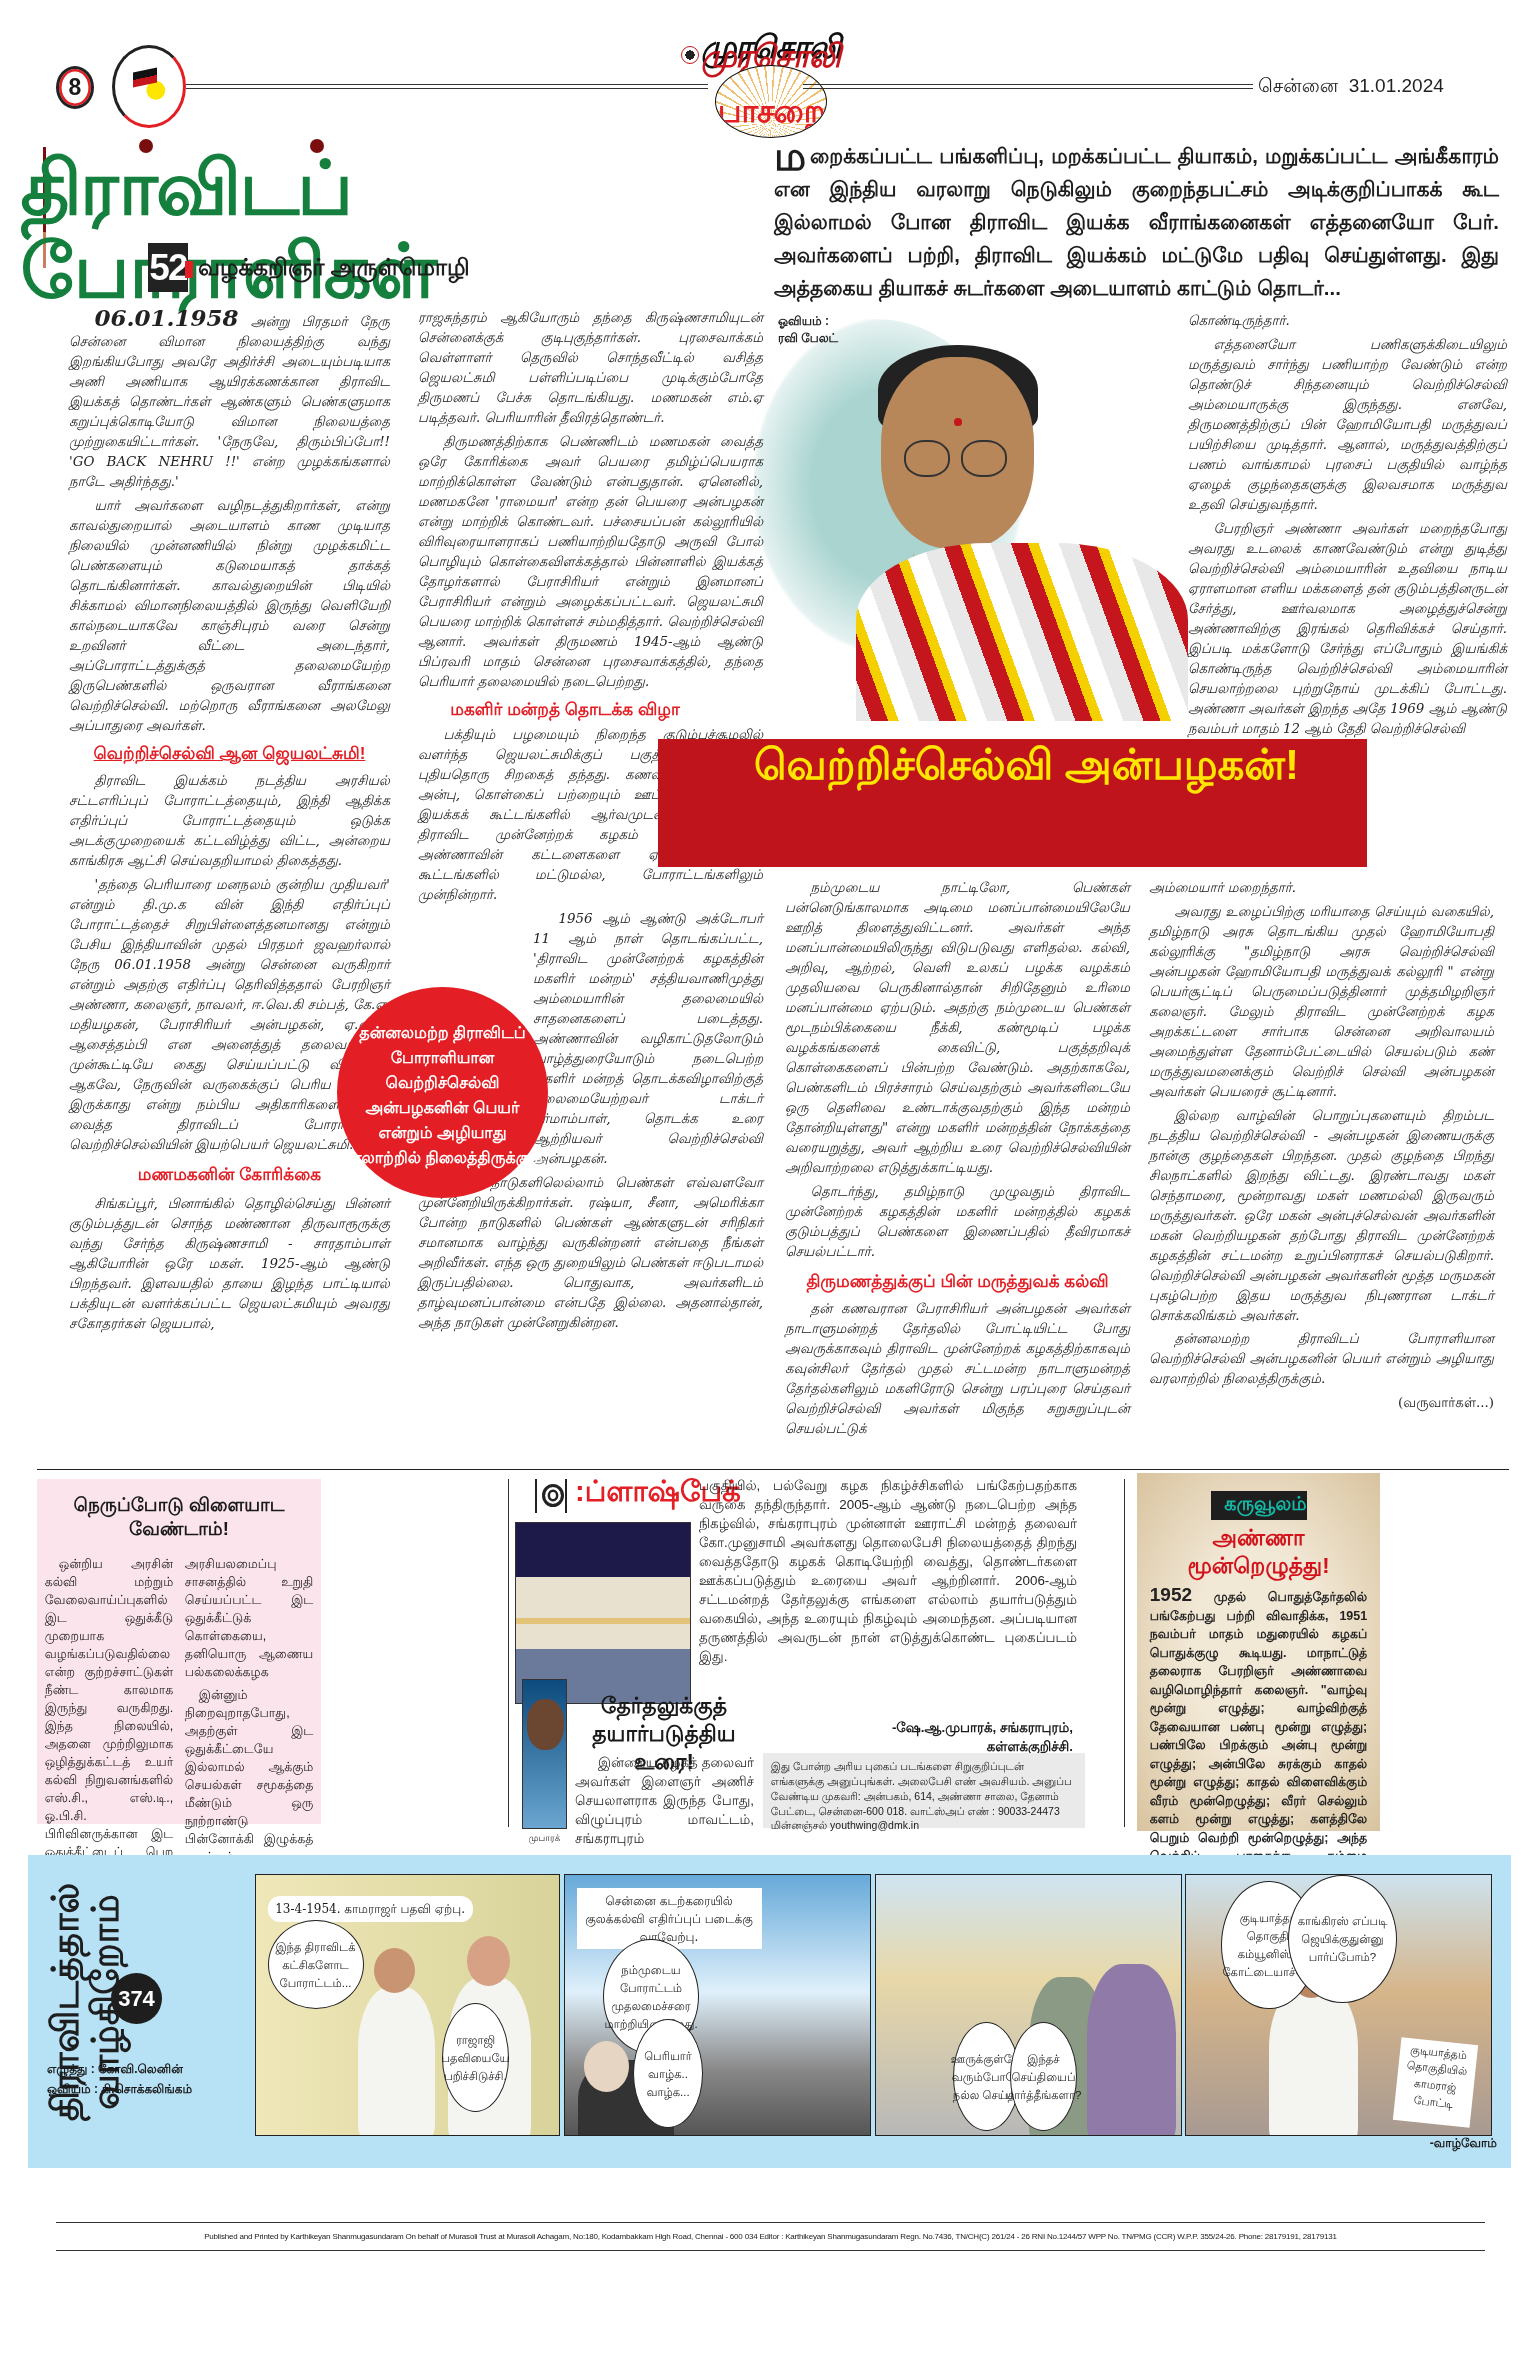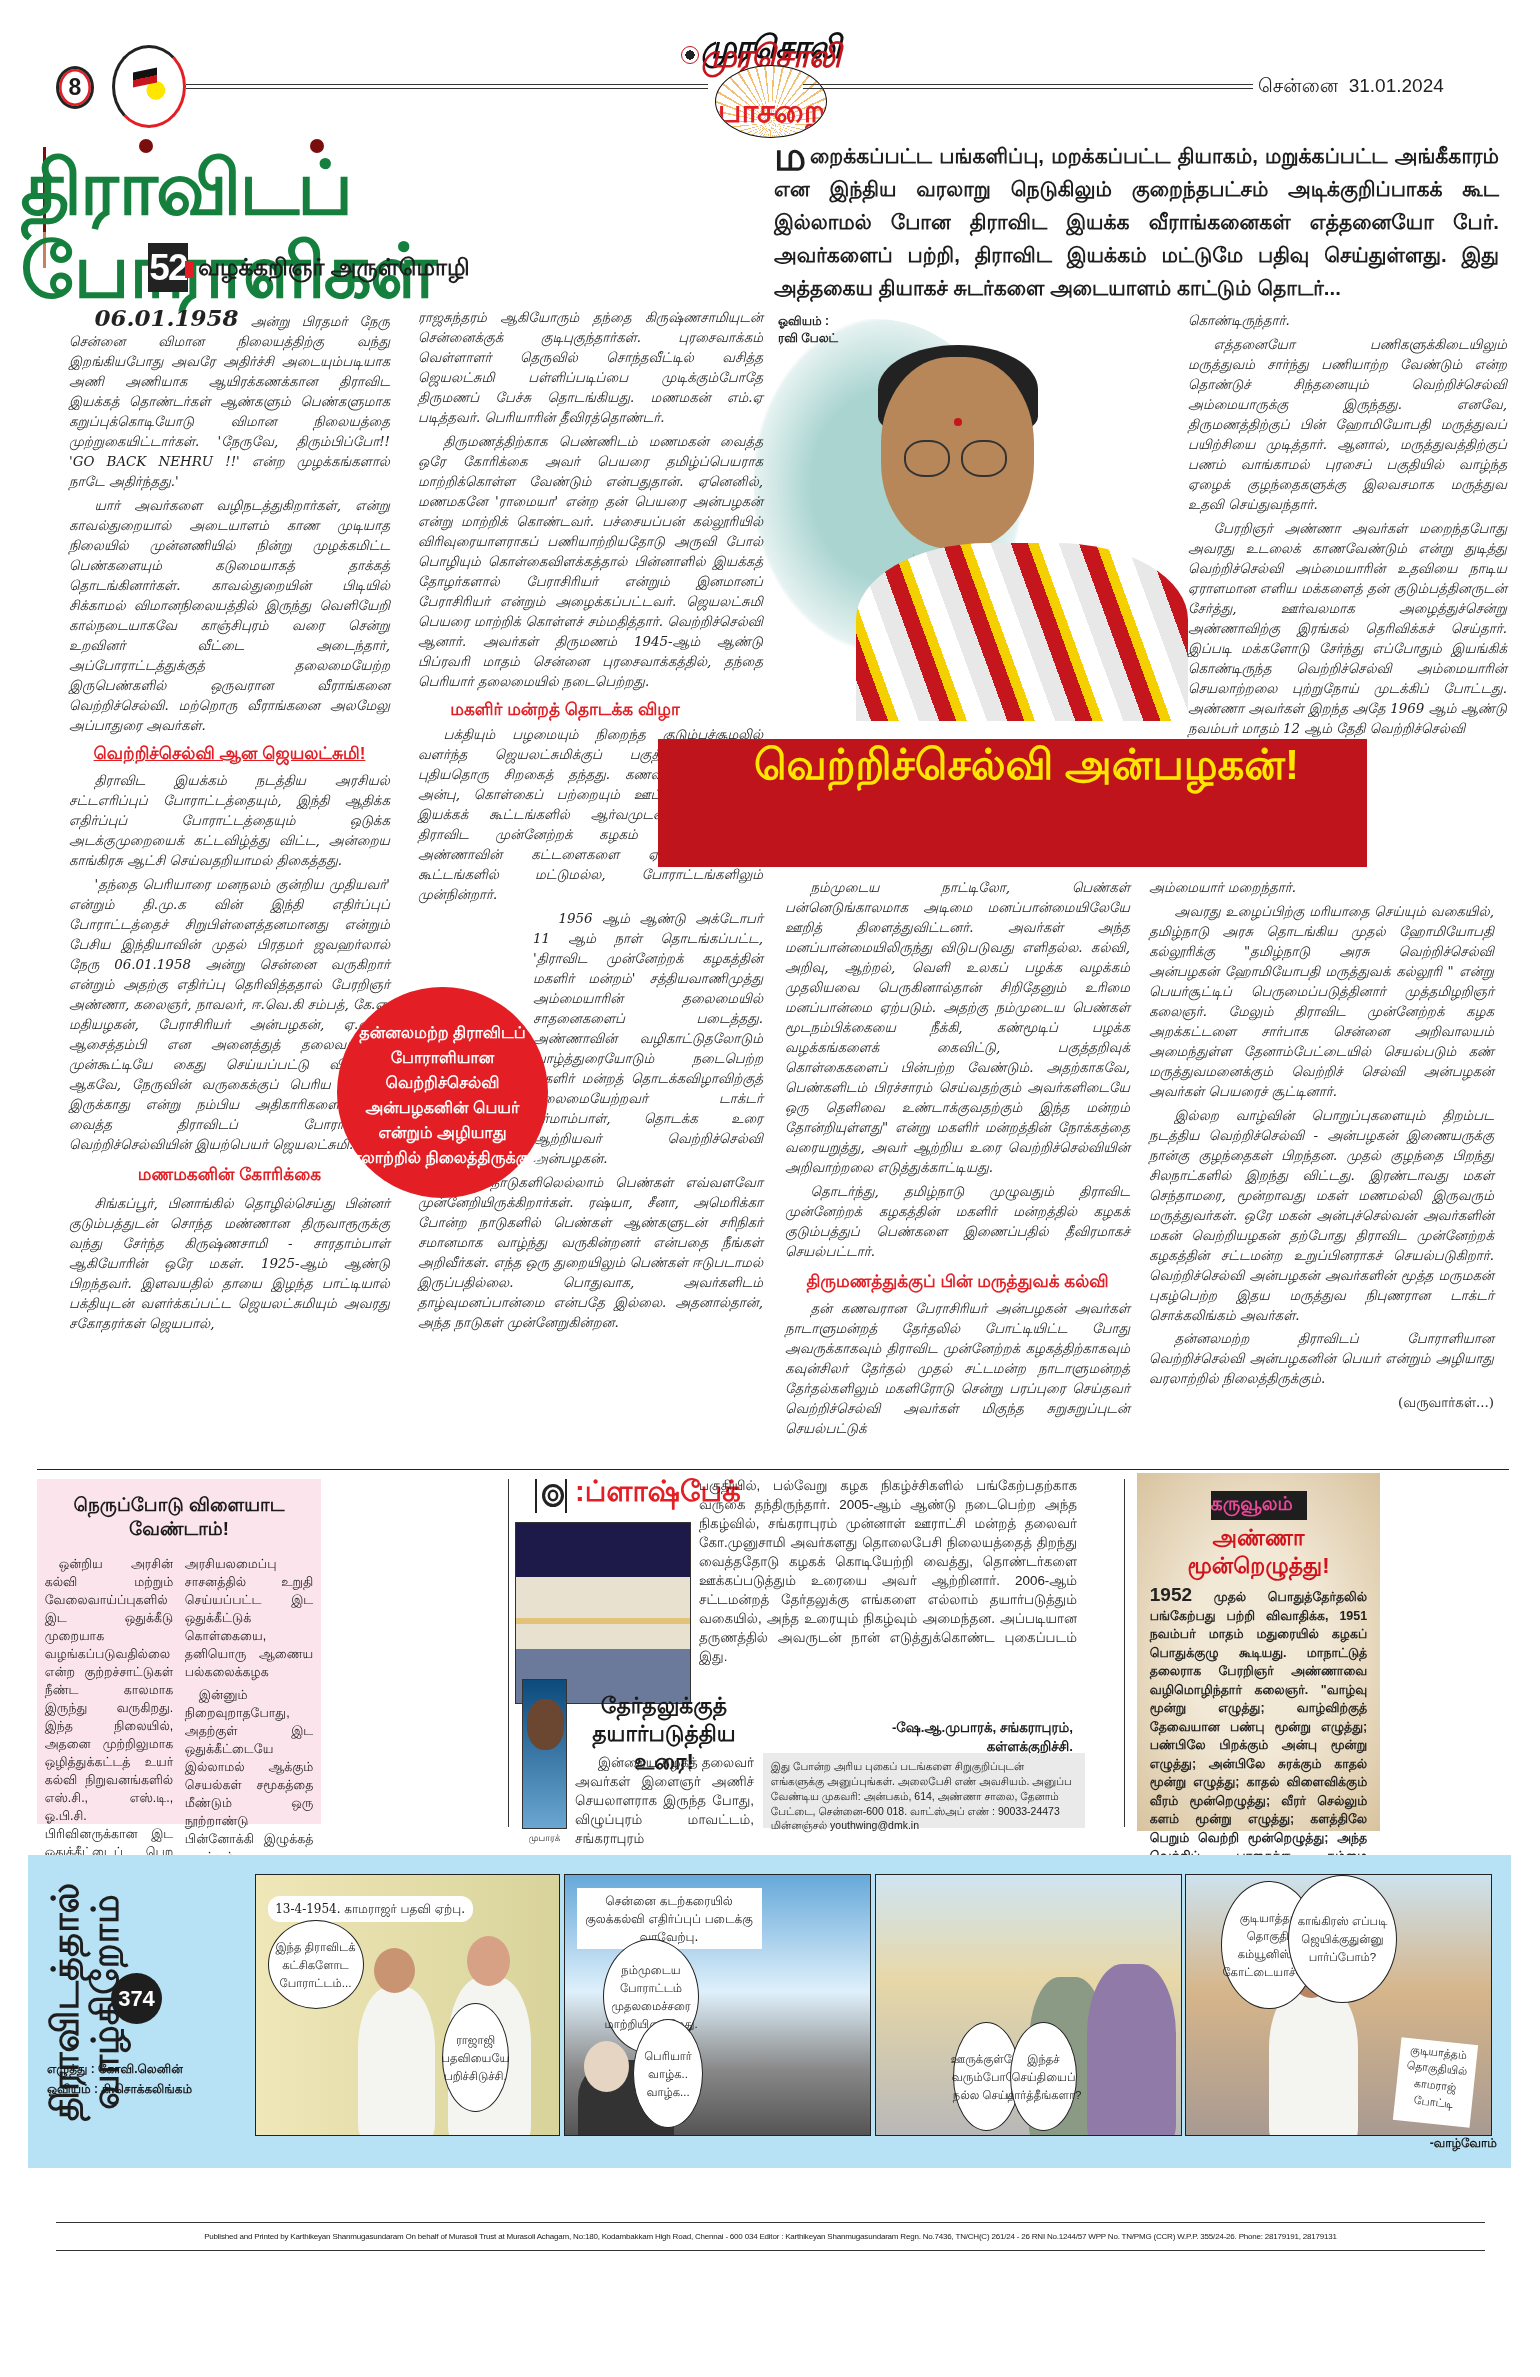--- a/index.html
+++ b/index.html
@@ -67,21 +67,21 @@
   .photo { left: 515px; top: 1522px; width: 176px; height: 182px; background: linear-gradient(180deg, #1d1a4a 0 30%, #e8e1d0 30% 70%, #6b7a9b 70%); border:0.6px solid #333; overflow:hidden; }
   .photo .ribbon { position:absolute; left:0; right:0; top:95px; height:6.4px; background:#e3c27a; }
   .portrait { left: 522px; top: 1679px; width: 45px; height: 150px; background: linear-gradient(#0d4a7d, #6aa6d0); border:0.6px solid #333; }
   .portrait .face { position:absolute; left:3.8px; top:19px; width:37px; height:51px; border-radius:45%; background:#6b4630; }
   .flash-headline { left: 568px; top: 1692px; width: 192px; font: bold 22px "Liberation Sans", sans-serif; text-align:center; line-height: 28px; }
   .flash-sign { left: 792px; top: 1718px; width: 281px; text-align:right; font: bold 13.4px "Liberation Sans", sans-serif; line-height: 19px; }
   .notice-box { left: 763px; top: 1753px; width: 322px; height: 75px; background: #eaeaea; padding: 6.4px 7.7px; font: 10.5px "Liberation Sans", sans-serif; line-height: 14.7px; }
 
   .vrule { width: 1.3px; background: #333; }
   .archive-box { left: 1137px; top: 1473px; width: 243px; height: 358px; background: radial-gradient(ellipse at center, #f2e8d6 40%, #d8c39e 100%); padding: 6.4px 12.8px; }
-  .archive-label { display:block; margin: 11.5px auto 3.8px; width: 96px; background:#1e1e1e; color:#ec4899; font: bold 19px "Liberation Sans", sans-serif; text-align:left; padding: 2.6px 0; }
+  .archive-label { display:block; margin: 11.5px auto 3.8px; width: 96px; background:#1e1e1e; color:#14b8a6; font: bold 19px "Liberation Sans", sans-serif; text-align:right; padding: 2.6px 0; }
   .archive-title { font: bold 22px "Liberation Sans", sans-serif; color:#d3131b; text-align:center; margin: 5.1px 0; }
   .archive-body { font: bold 12.5px "Liberation Sans", sans-serif; line-height: 18.5px; text-align: justify; color:#222; }
   .archive-body .year { font-size: 19px; }
 
   
   .comic { left: 28px; top: 1855px; width: 1483px; height: 313px; background: #b7e1f5; }
   .comic-title { position:absolute; left: 18px; top: 12.8px; width: 83px; height: 268px; }
   .comic-title .vt { position:absolute; left: 0; top: 0; width: 268px; height: 83px; transform-origin: 0 0; transform: translate(0, 268px) rotate(-90deg); font: bold 37px "Liberation Sans", sans-serif; line-height: 40px; color:#1e1e1e; text-align:center; }
   .comic-num { position:absolute; left: 83px; top: 118px; width: 51px; height: 51px; border-radius: 50%; background:#1e1e1e; color:#fff; font: bold 22px "Liberation Sans", sans-serif; display:flex; align-items:center; justify-content:center; }
   .comic-credits { position:absolute; left: 19px; top: 204px; font: bold 12px "Liberation Sans", sans-serif; line-height: 20.4px; white-space:nowrap; }

